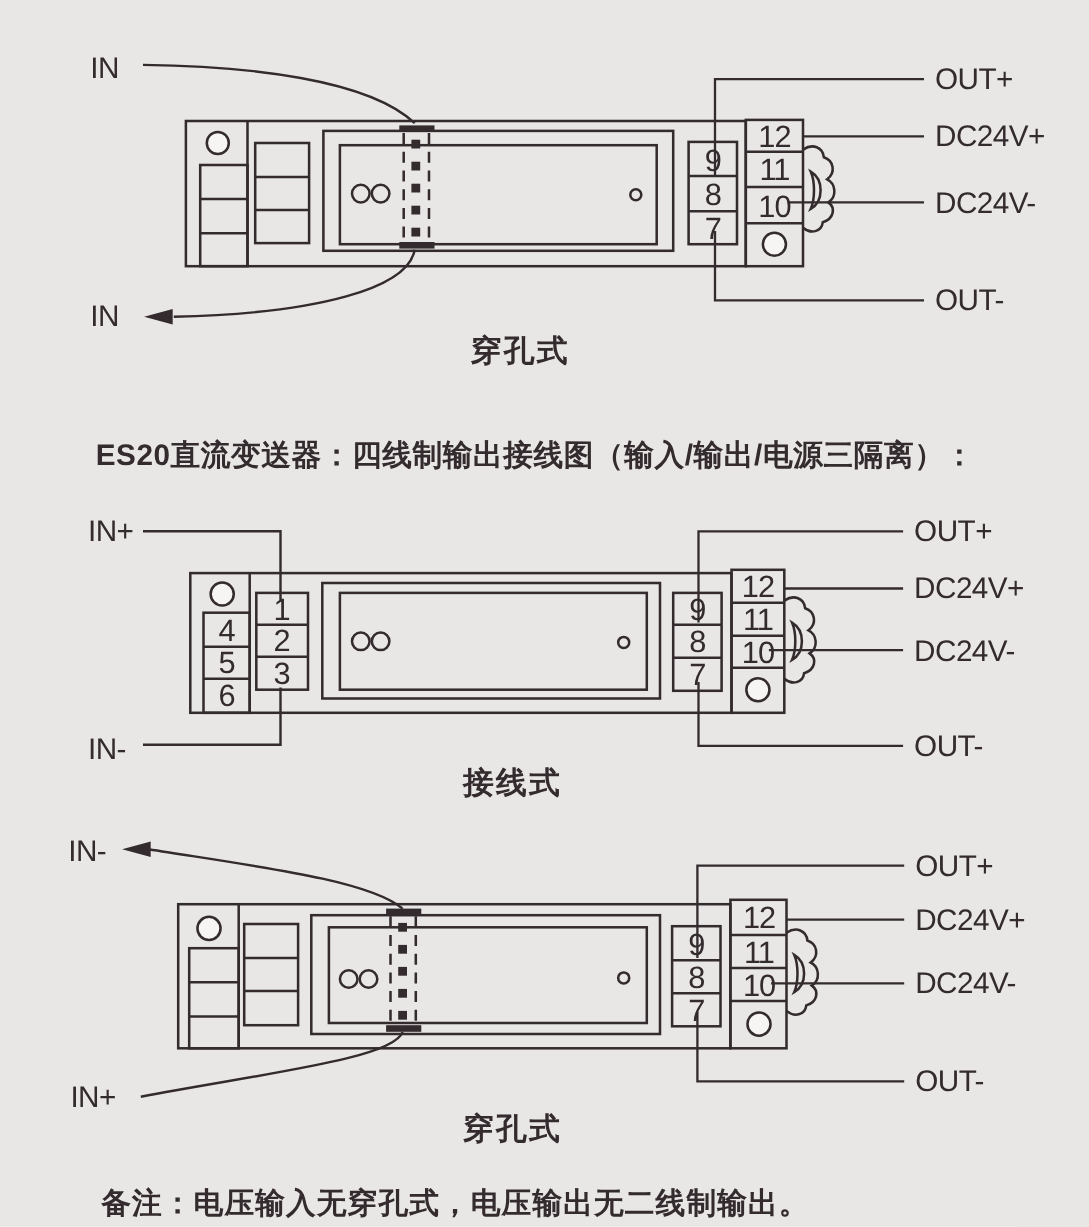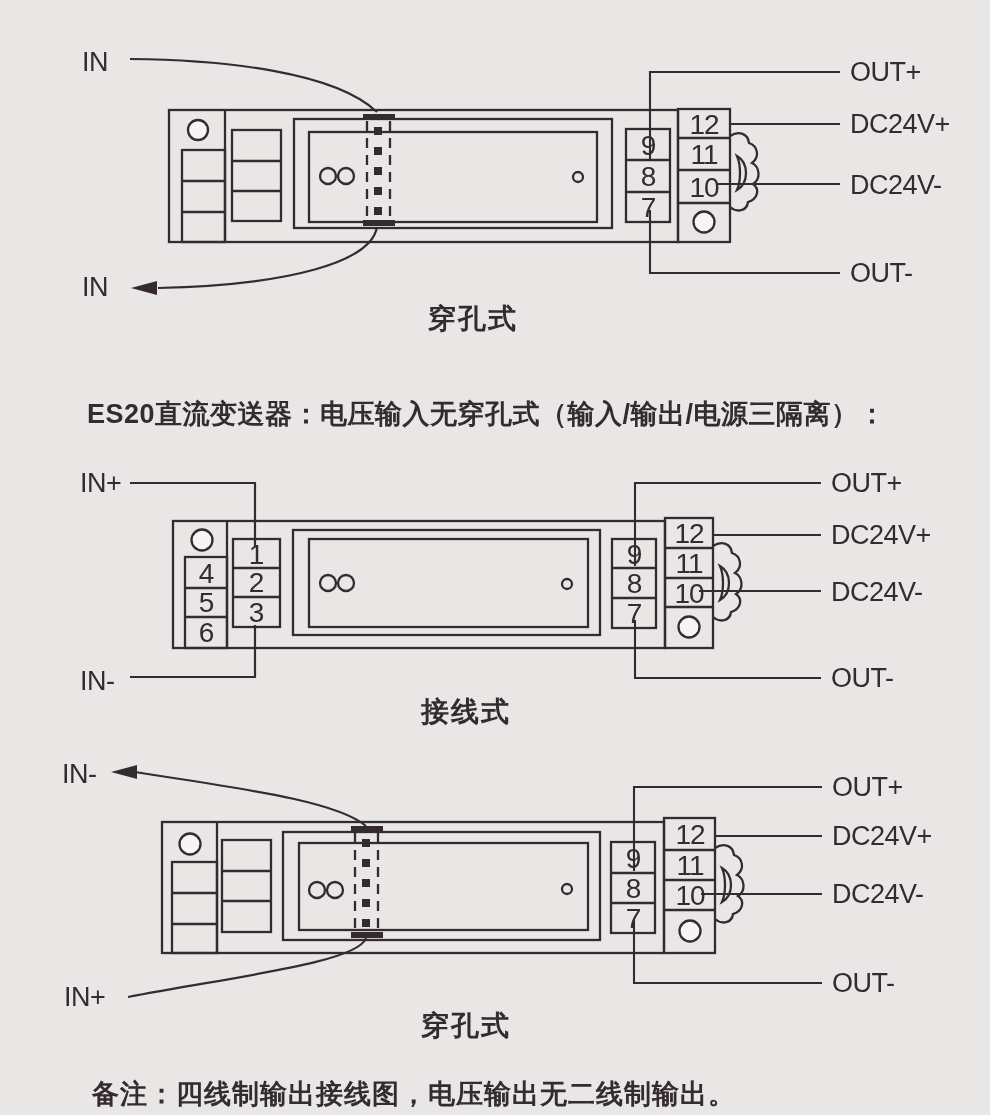--- a/index.html
+++ b/index.html
@@ -236,17 +236,17 @@
         <text class="lbl" x="64" y="1006">IN+</text>
         <text class="lbl" x="832" y="796">OUT+</text>
         <text class="lbl" x="832" y="845">DC24V+</text>
         <text class="lbl" x="832" y="903">DC24V-</text>
         <text class="lbl" x="832" y="992">OUT-</text>
         <text class="cap" x="466" y="1035" text-anchor="middle">穿孔式</text>
       </g>
     </g>
   </svg>
 
-  <div class="cjk-block" style="left:87px; top:396px;">ES20直流变送器：电压输入无穿孔式（输入/输出/电源三隔离）：</div>
-
-  <div class="cjk-block" style="left:92px; top:1076px; letter-spacing:1px;">备注：四线制输出接线图，电压输出无二线制输出。</div>
+  <div class="cjk-block" style="left:87px; top:396px;">ES20直流变送器：四线制输出接线图（输入/输出/电源三隔离）：</div>
+
+  <div class="cjk-block" style="left:92px; top:1076px; letter-spacing:1px;">备注：电压输入无穿孔式，电压输出无二线制输出。</div>
 
 </div>
 
 </body></html>

